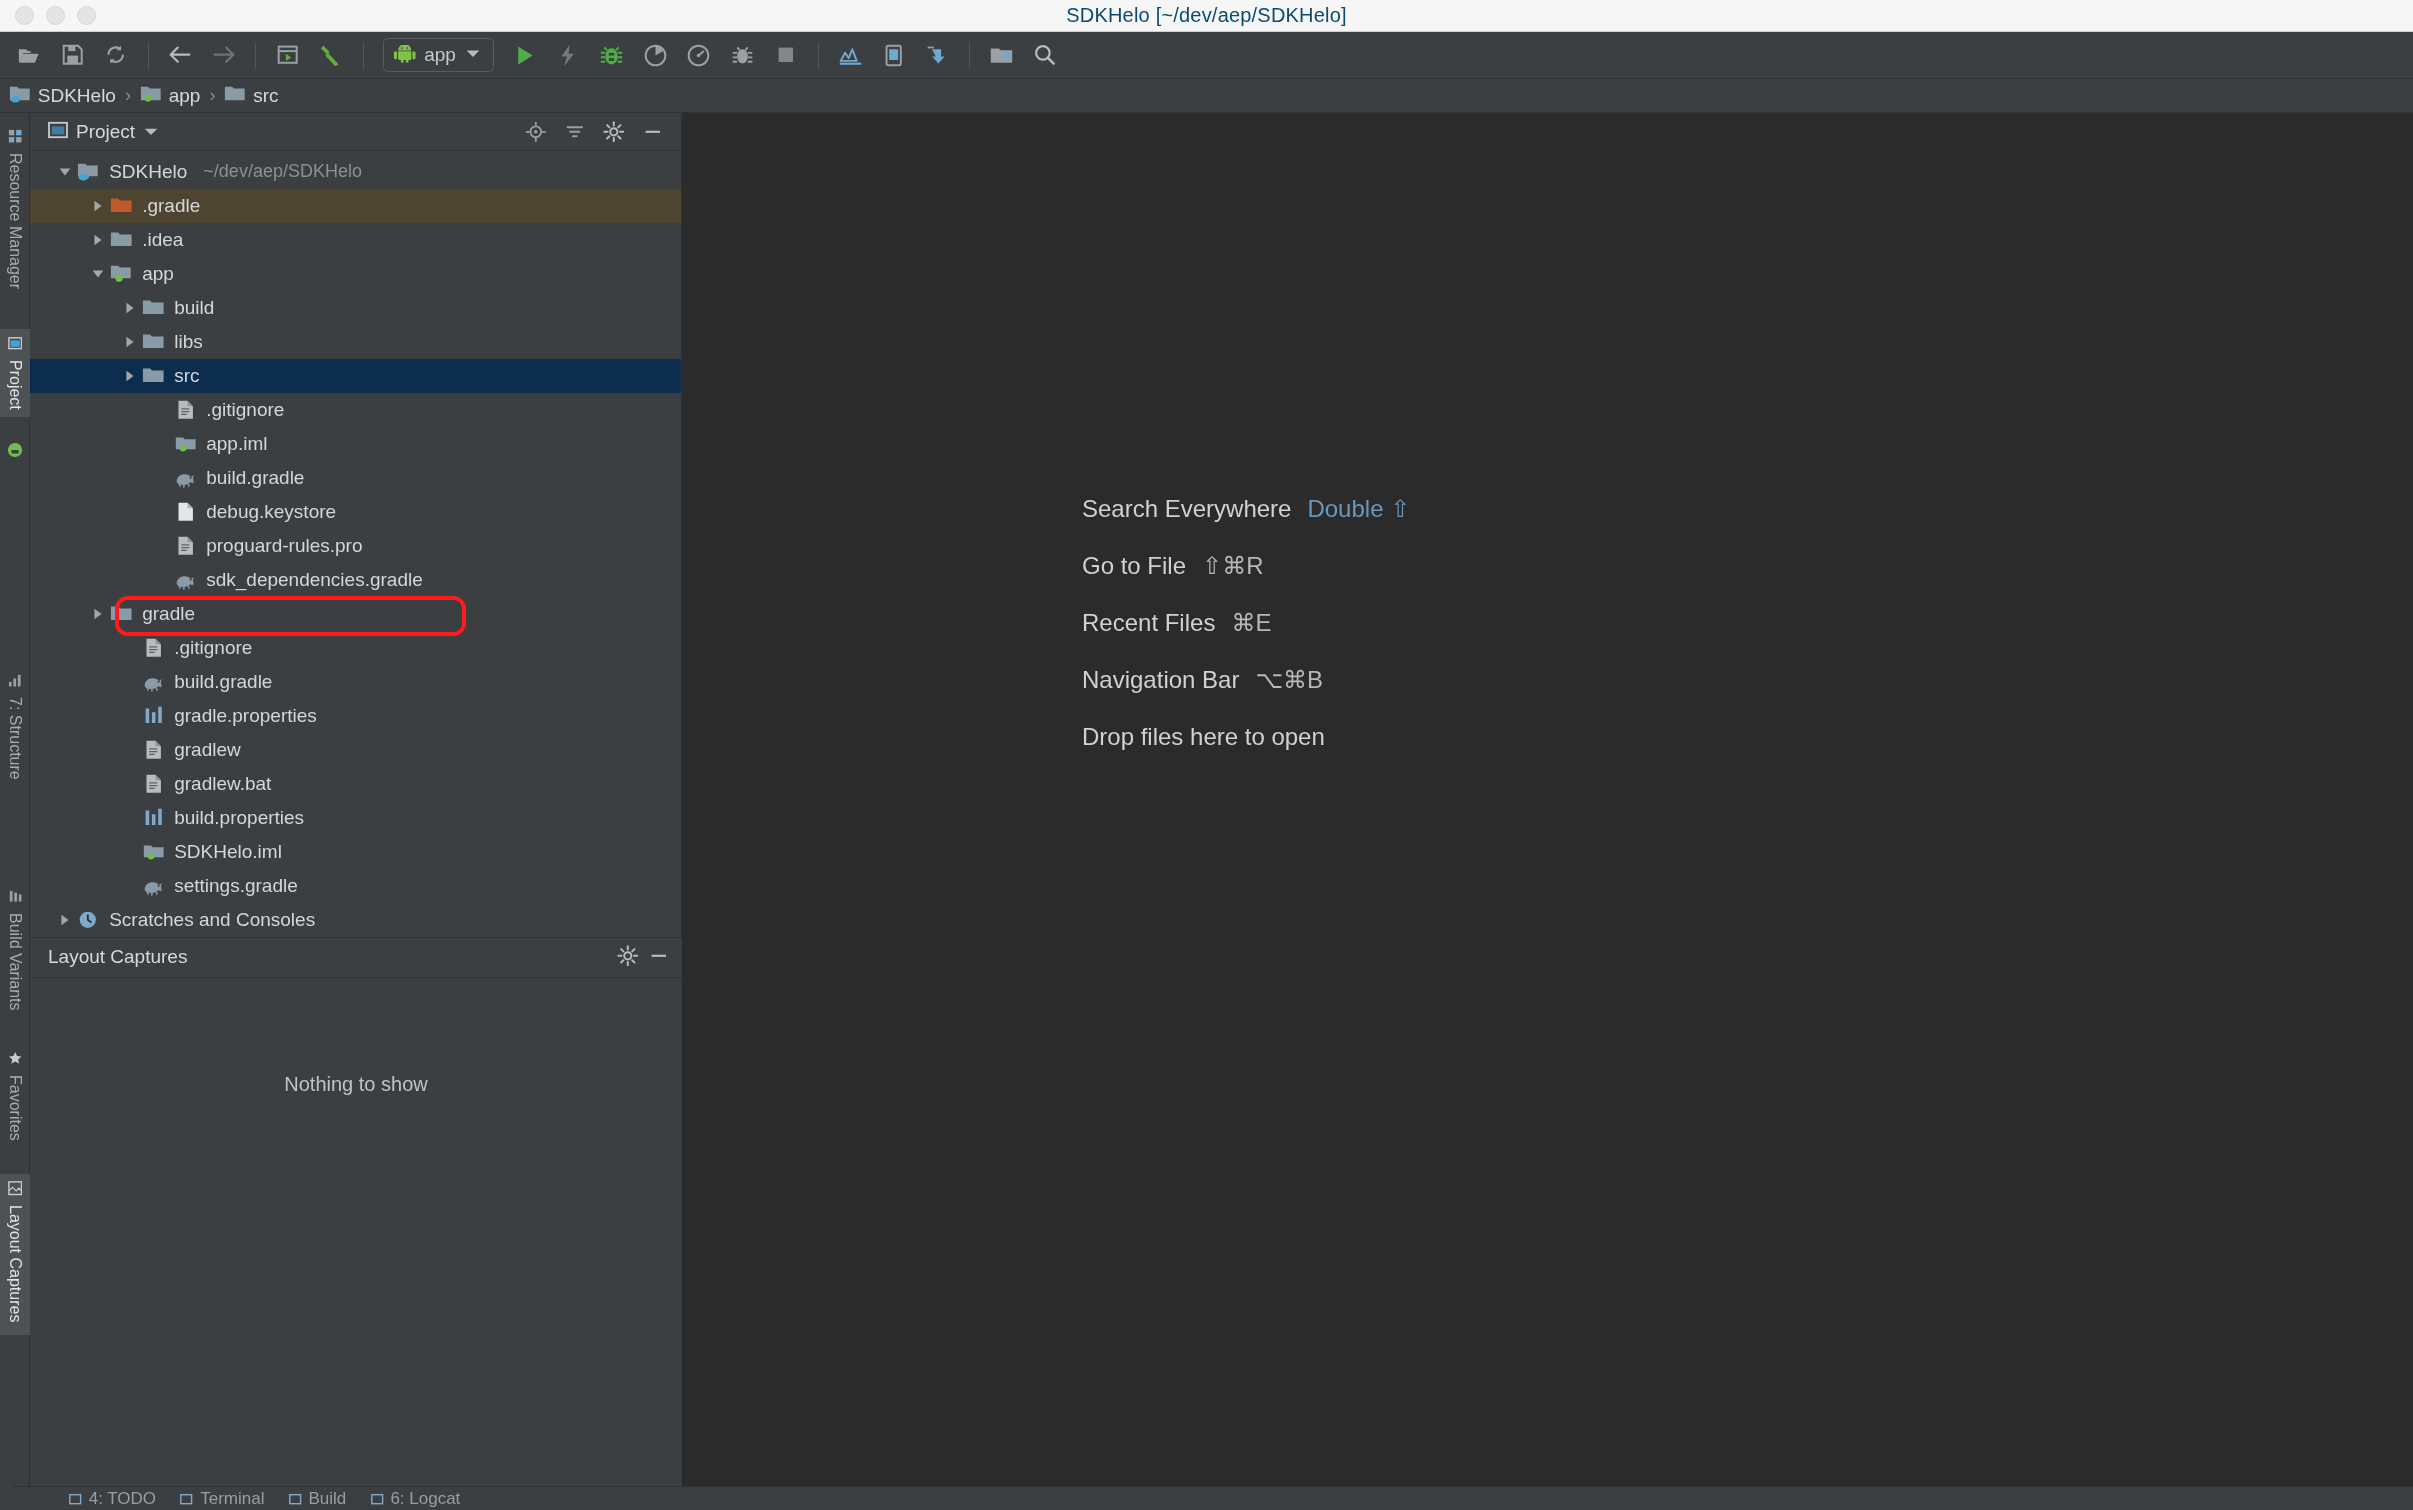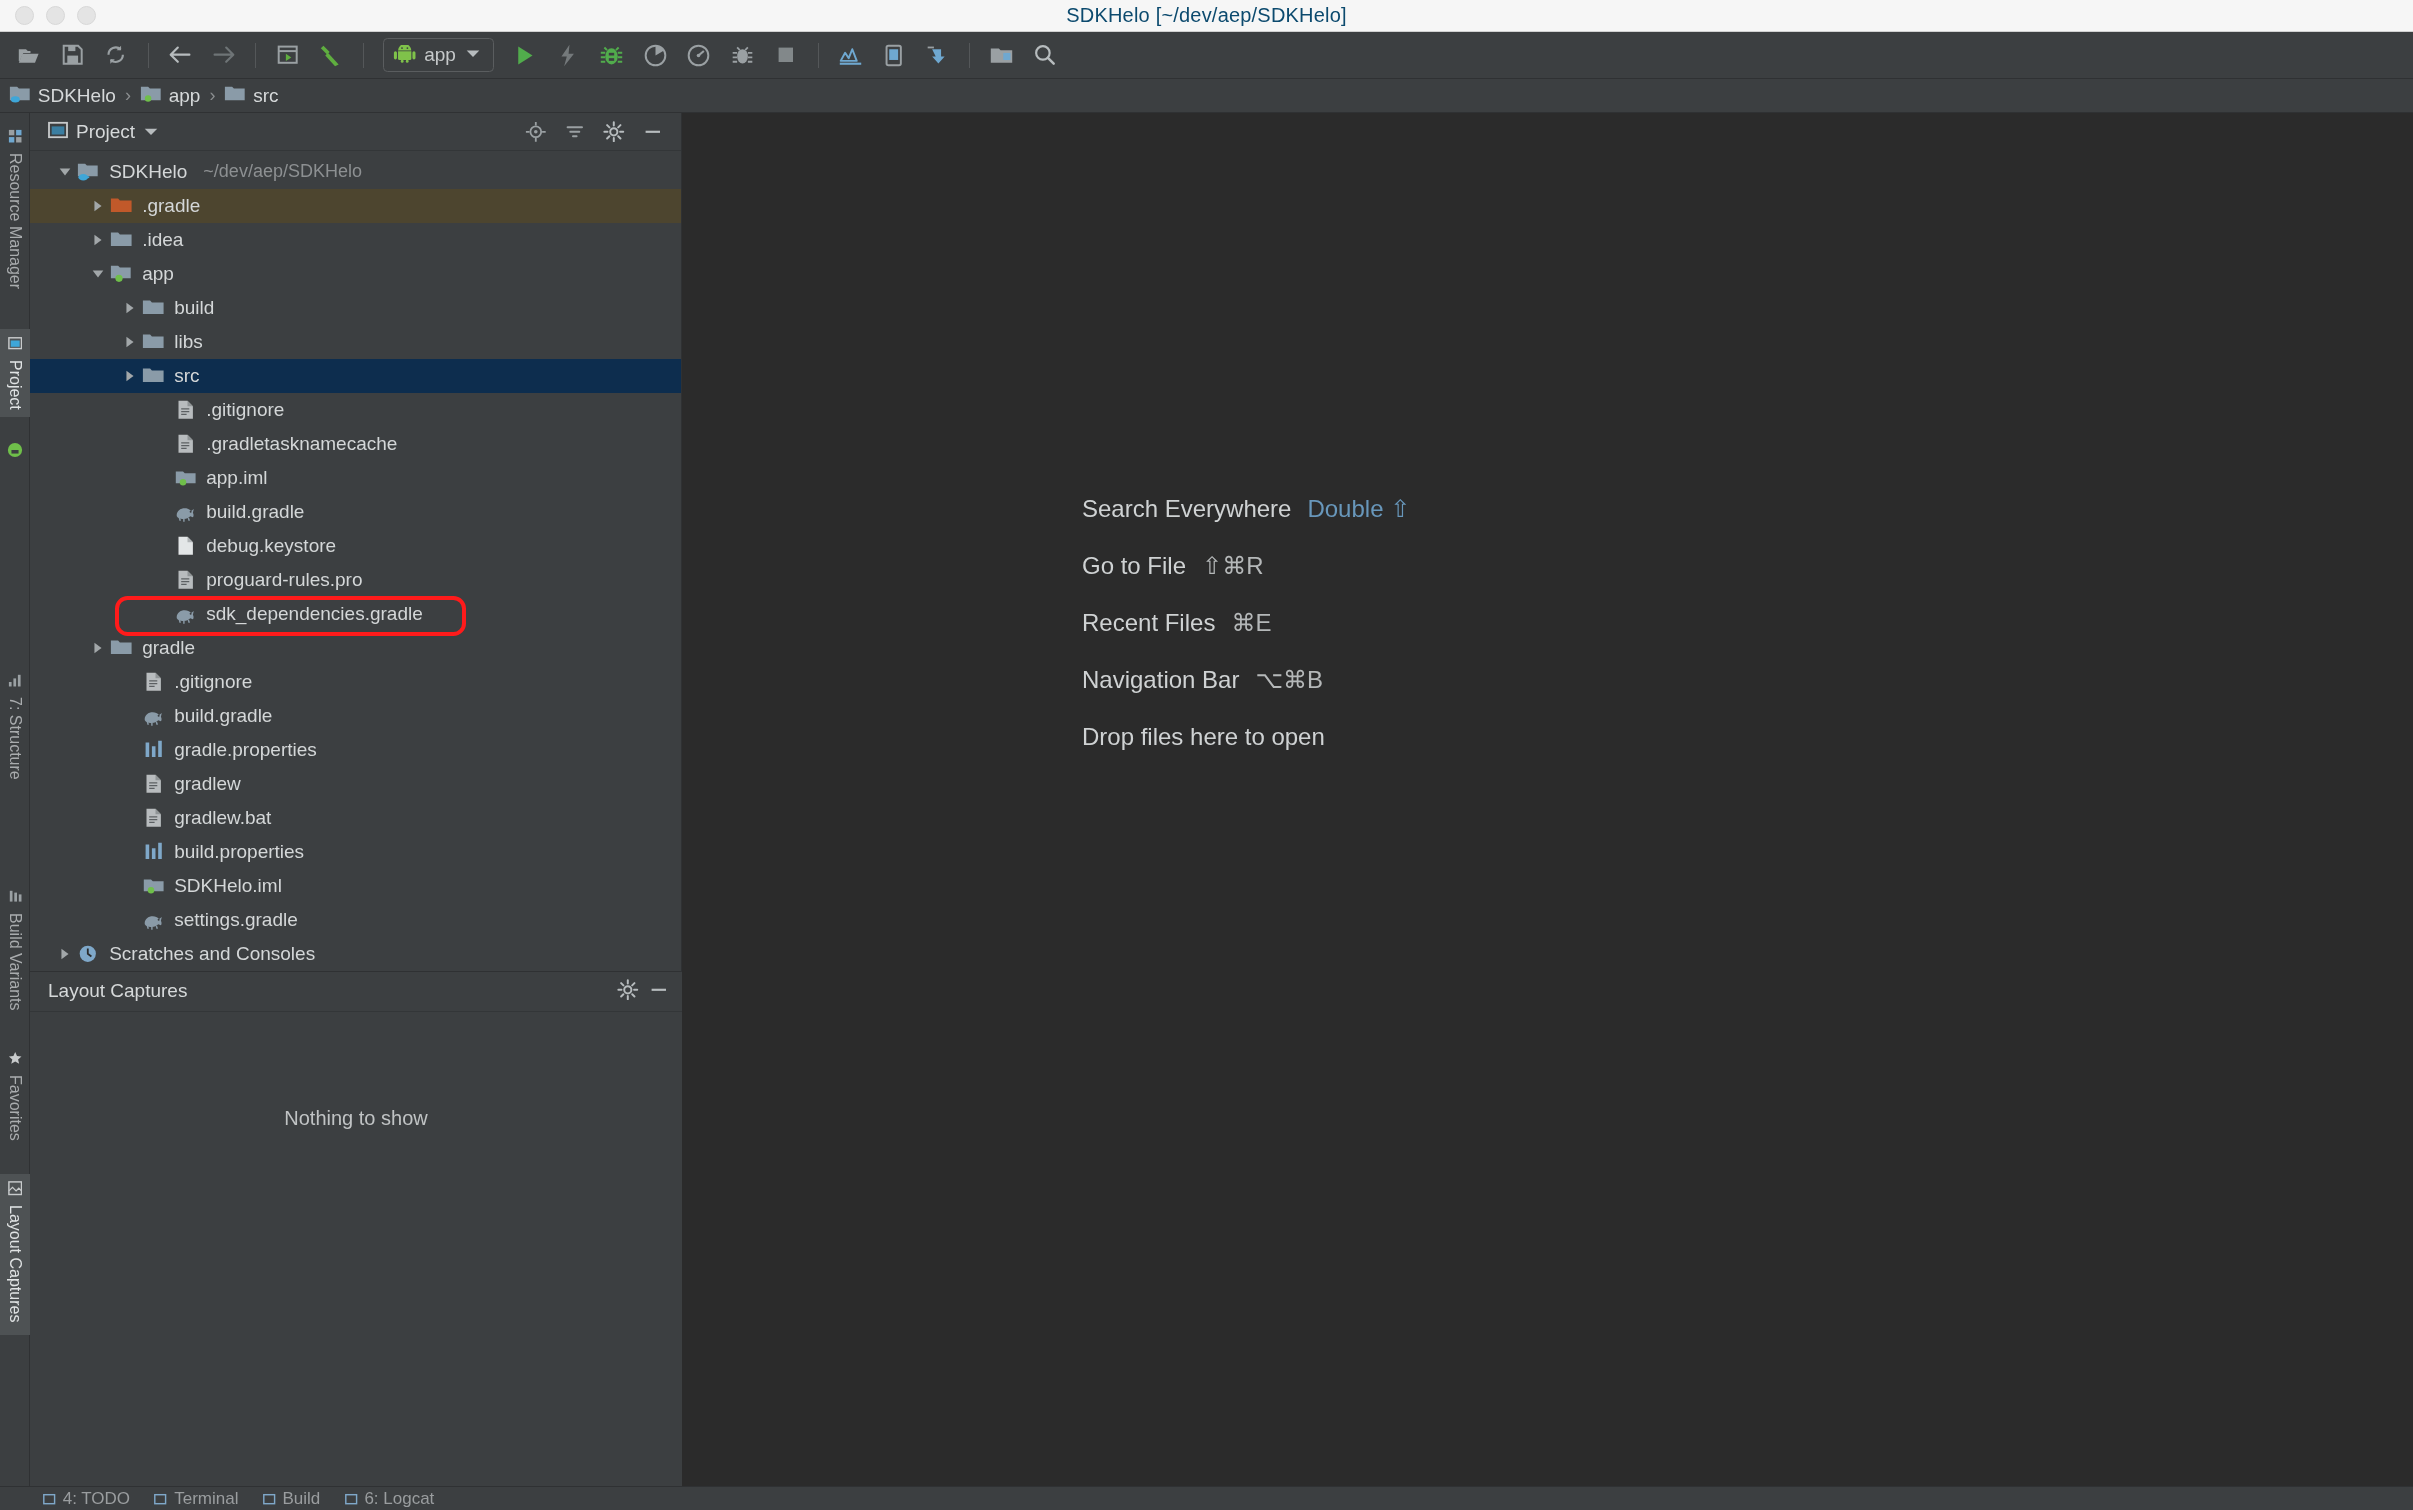--- a/index.html
+++ b/index.html
@@ -158,24 +158,24 @@
     position: absolute; left: 400px; top: 382px;
     display: flex; flex-direction: column; gap: 29px; justify-content: space-between;
   }
   .hintrow { display: flex; align-items: baseline; gap: 16px; }
   .hint-label { font-size: 24px; color: #cfd2d3; }
   .hint-key   { font-size: 24px; color: #6897bb; }
   .hint-key.gray { color: #b5b8b9; }
 
   
   #statusbar {
-    position: absolute; left: 0; right: 0; bottom: 0; height: 25px;
+    position: absolute; left: 13px; right: 0; bottom: 0; height: 25px;
     background: #3c3f41; border-top: 0.9px solid #2f3133;
     display: flex; align-items: center; gap: 23.4px;
-    padding-left: 42px; overflow: hidden;
+    padding-left: 55px; overflow: hidden;
   }
   .sbitem { font-size: 17px; color: #9a9d9f; display: flex; align-items: center; gap: 6.3px; }
 </style>
 </head>
 <body>
 
 <div id="titlebar">
   <div id="traffic">
     <div class="tl"></div>
     <div class="tl"></div>
@@ -619,32 +619,20 @@
                 <path d="M8 11h9M8 14h9M8 17h6" stroke="#5c6063" stroke-width="1.4"></path>
               </svg>
             </div>
             <span class="tlabel">.gitignore</span>
           </div>
           <div class="trow">
             <div style="width: 122px; flex: 0 0 auto;"></div>
             <div class="arrow none"></div>
             <div class="ficon">
               <svg width="23.4" height="21.6" viewBox="0 0 26 24">
-                <path d="M5 2h10l6 6v14H5z" fill="#b8bcbe"></path>
-                <path d="M15 2l6 6h-6z" fill="#8f9496"></path>
-                <path d="M8 11h9M8 14h9M8 17h6" stroke="#5c6063" stroke-width="1.4"></path>
-              </svg>
-            </div>
-            <span class="tlabel">.gradletasknamecache</span>
-          </div>
-          <div class="trow">
-            <div style="width: 122px; flex: 0 0 auto;"></div>
-            <div class="arrow none"></div>
-            <div class="ficon">
-              <svg width="23.4" height="21.6" viewBox="0 0 26 24">
                 <path d="M2 5h8l2 2h12v11H2z" fill="#8a9ba8"></path>
                 <circle cx="10" cy="17" r="3.6" fill="#6fbf4a"></circle>
               </svg>
             </div>
             <span class="tlabel">app.iml</span>
           </div>
           <div class="trow">
             <div style="width: 122px; flex: 0 0 auto;"></div>
             <div class="arrow none"></div>
             <div class="ficon">

